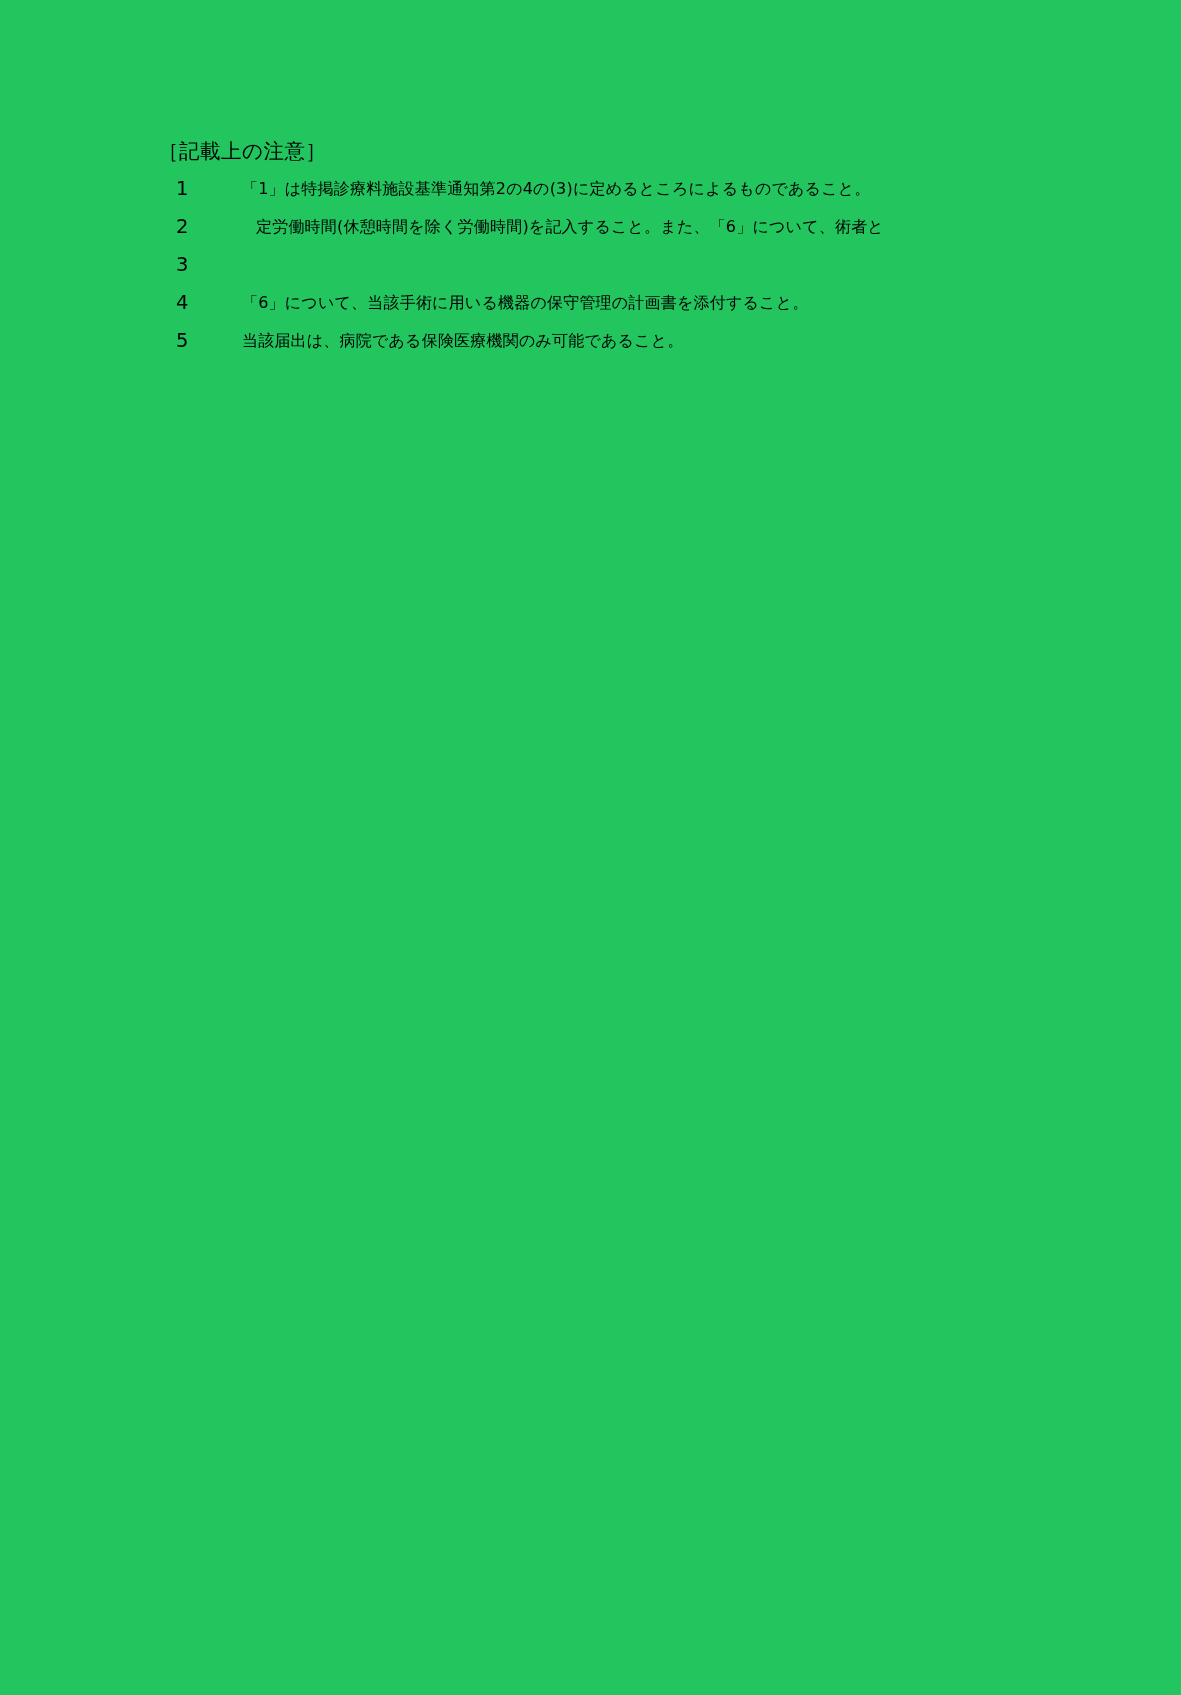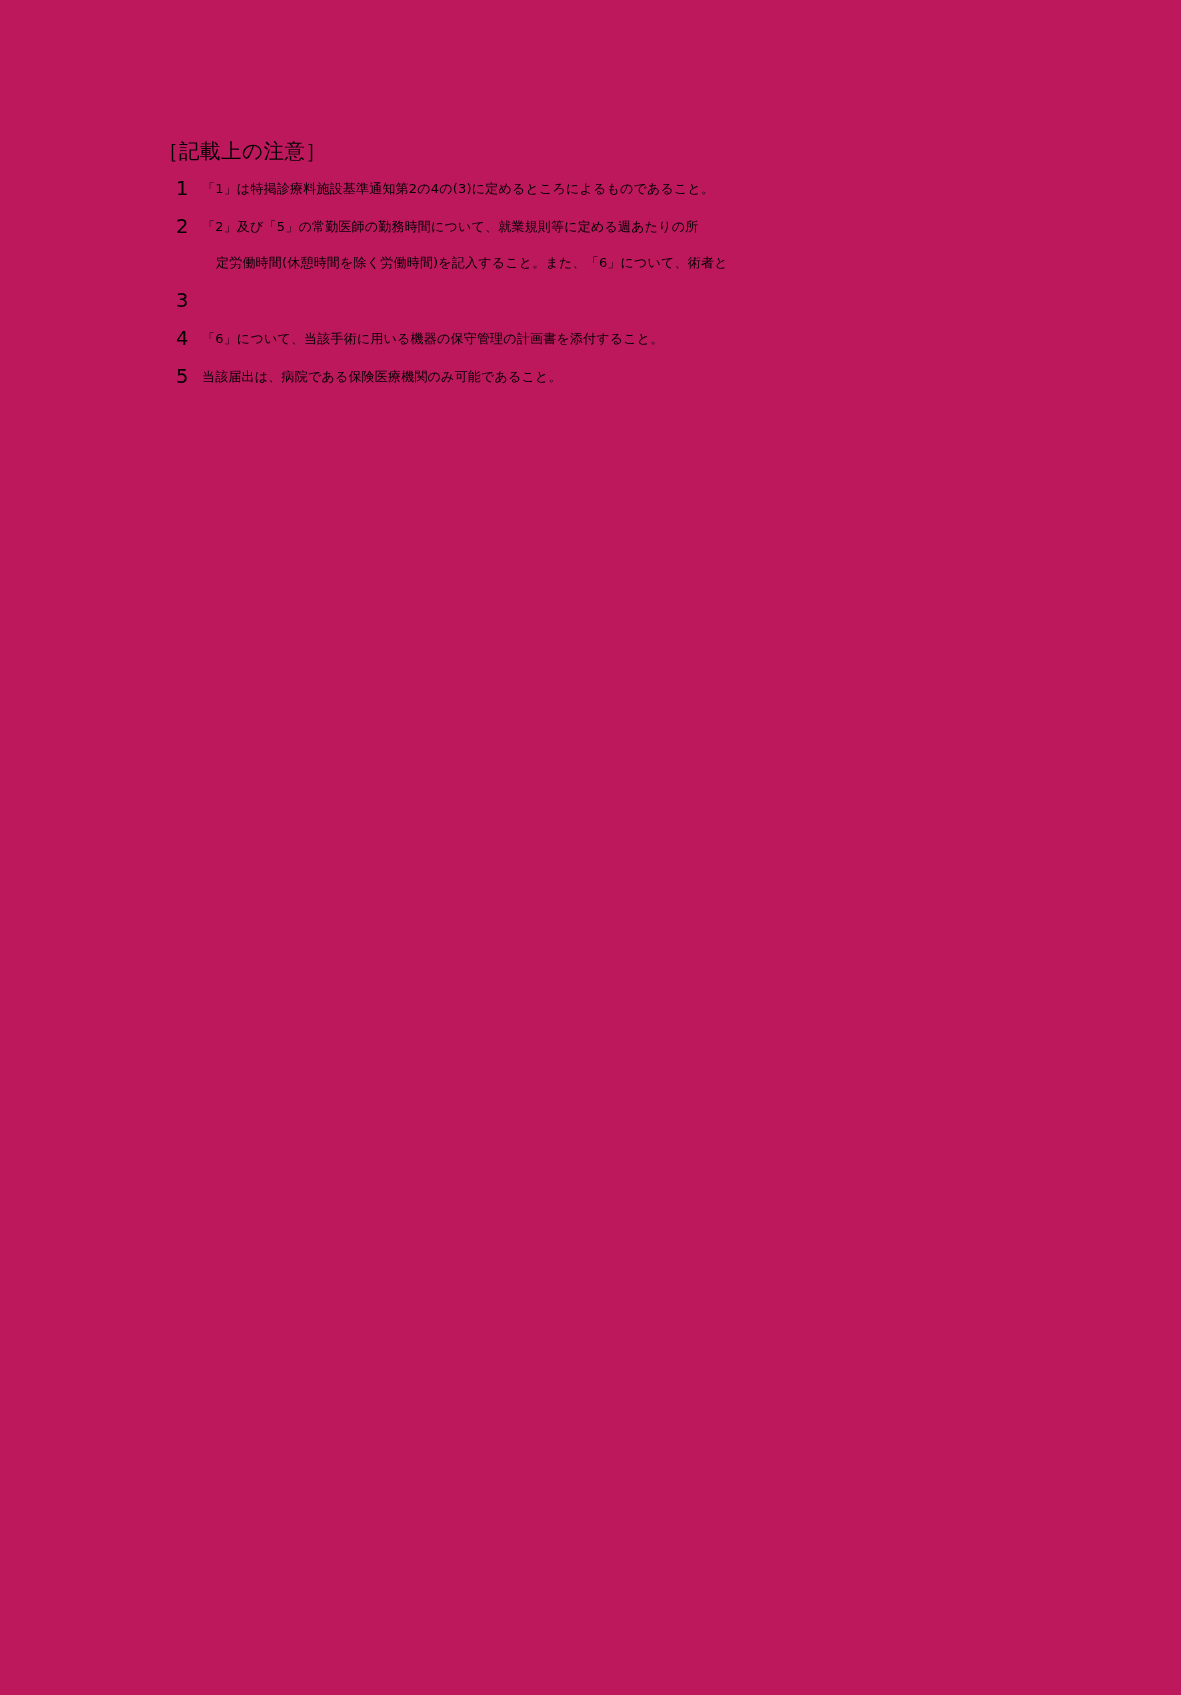--- a/index.html
+++ b/index.html
@@ -13,21 +13,21 @@
     position: relative;
     font-family: "DejaVu Sans", "Liberation Sans", sans-serif;
     color: #000000;
   }
   .page {
     position: absolute;
     left: 0;
     top: 0;
     width: 1181px;
     height: 1695px;
-    background: #be185d;
+    background: #22c55e;
     overflow: hidden;
   }
   .notes-block {
     position: absolute;
     left: 158px;
     top: 133px;
     width: 860px;
   }
   .notes-heading {
     font-size: 20.5px;
@@ -44,23 +44,24 @@
     width: 44px;
     flex: 0 0 44px;
     text-align: left;
     padding-left: 18px;
     box-sizing: border-box;
     font-size: 19.5px;
     line-height: 36px;
   }
   .note-body {
     flex: 1 1 auto;
-    font-size: 13px;
+    font-size: 16px;
     line-height: 36px;
     letter-spacing: 0.2px;
+    margin-left: 40px;
   }
   .note-line {
     white-space: pre;
     display: block;
   }
   .note-line.indent {
     padding-left: 14px;
   }
 </style>
 </head>
@@ -74,21 +75,20 @@
     <div class="note-item">
       <div class="note-num">1</div>
       <div class="note-body">
         <span class="note-line">「1」は特掲診療料施設基準通知第2の4の(3)に定めるところによるものであること。</span>
       </div>
     </div>
 
     <div class="note-item">
       <div class="note-num">2</div>
       <div class="note-body">
-        <span class="note-line">「2」及び「5」の常勤医師の勤務時間について、就業規則等に定める週あたりの所</span>
         <span class="note-line indent">定労働時間(休憩時間を除く労働時間)を記入すること。また、「6」について、術者と</span>
       </div>
     </div>
 
     <div class="note-item">
       <div class="note-num">3</div>
       <div class="note-body">
       </div>
     </div>
 

